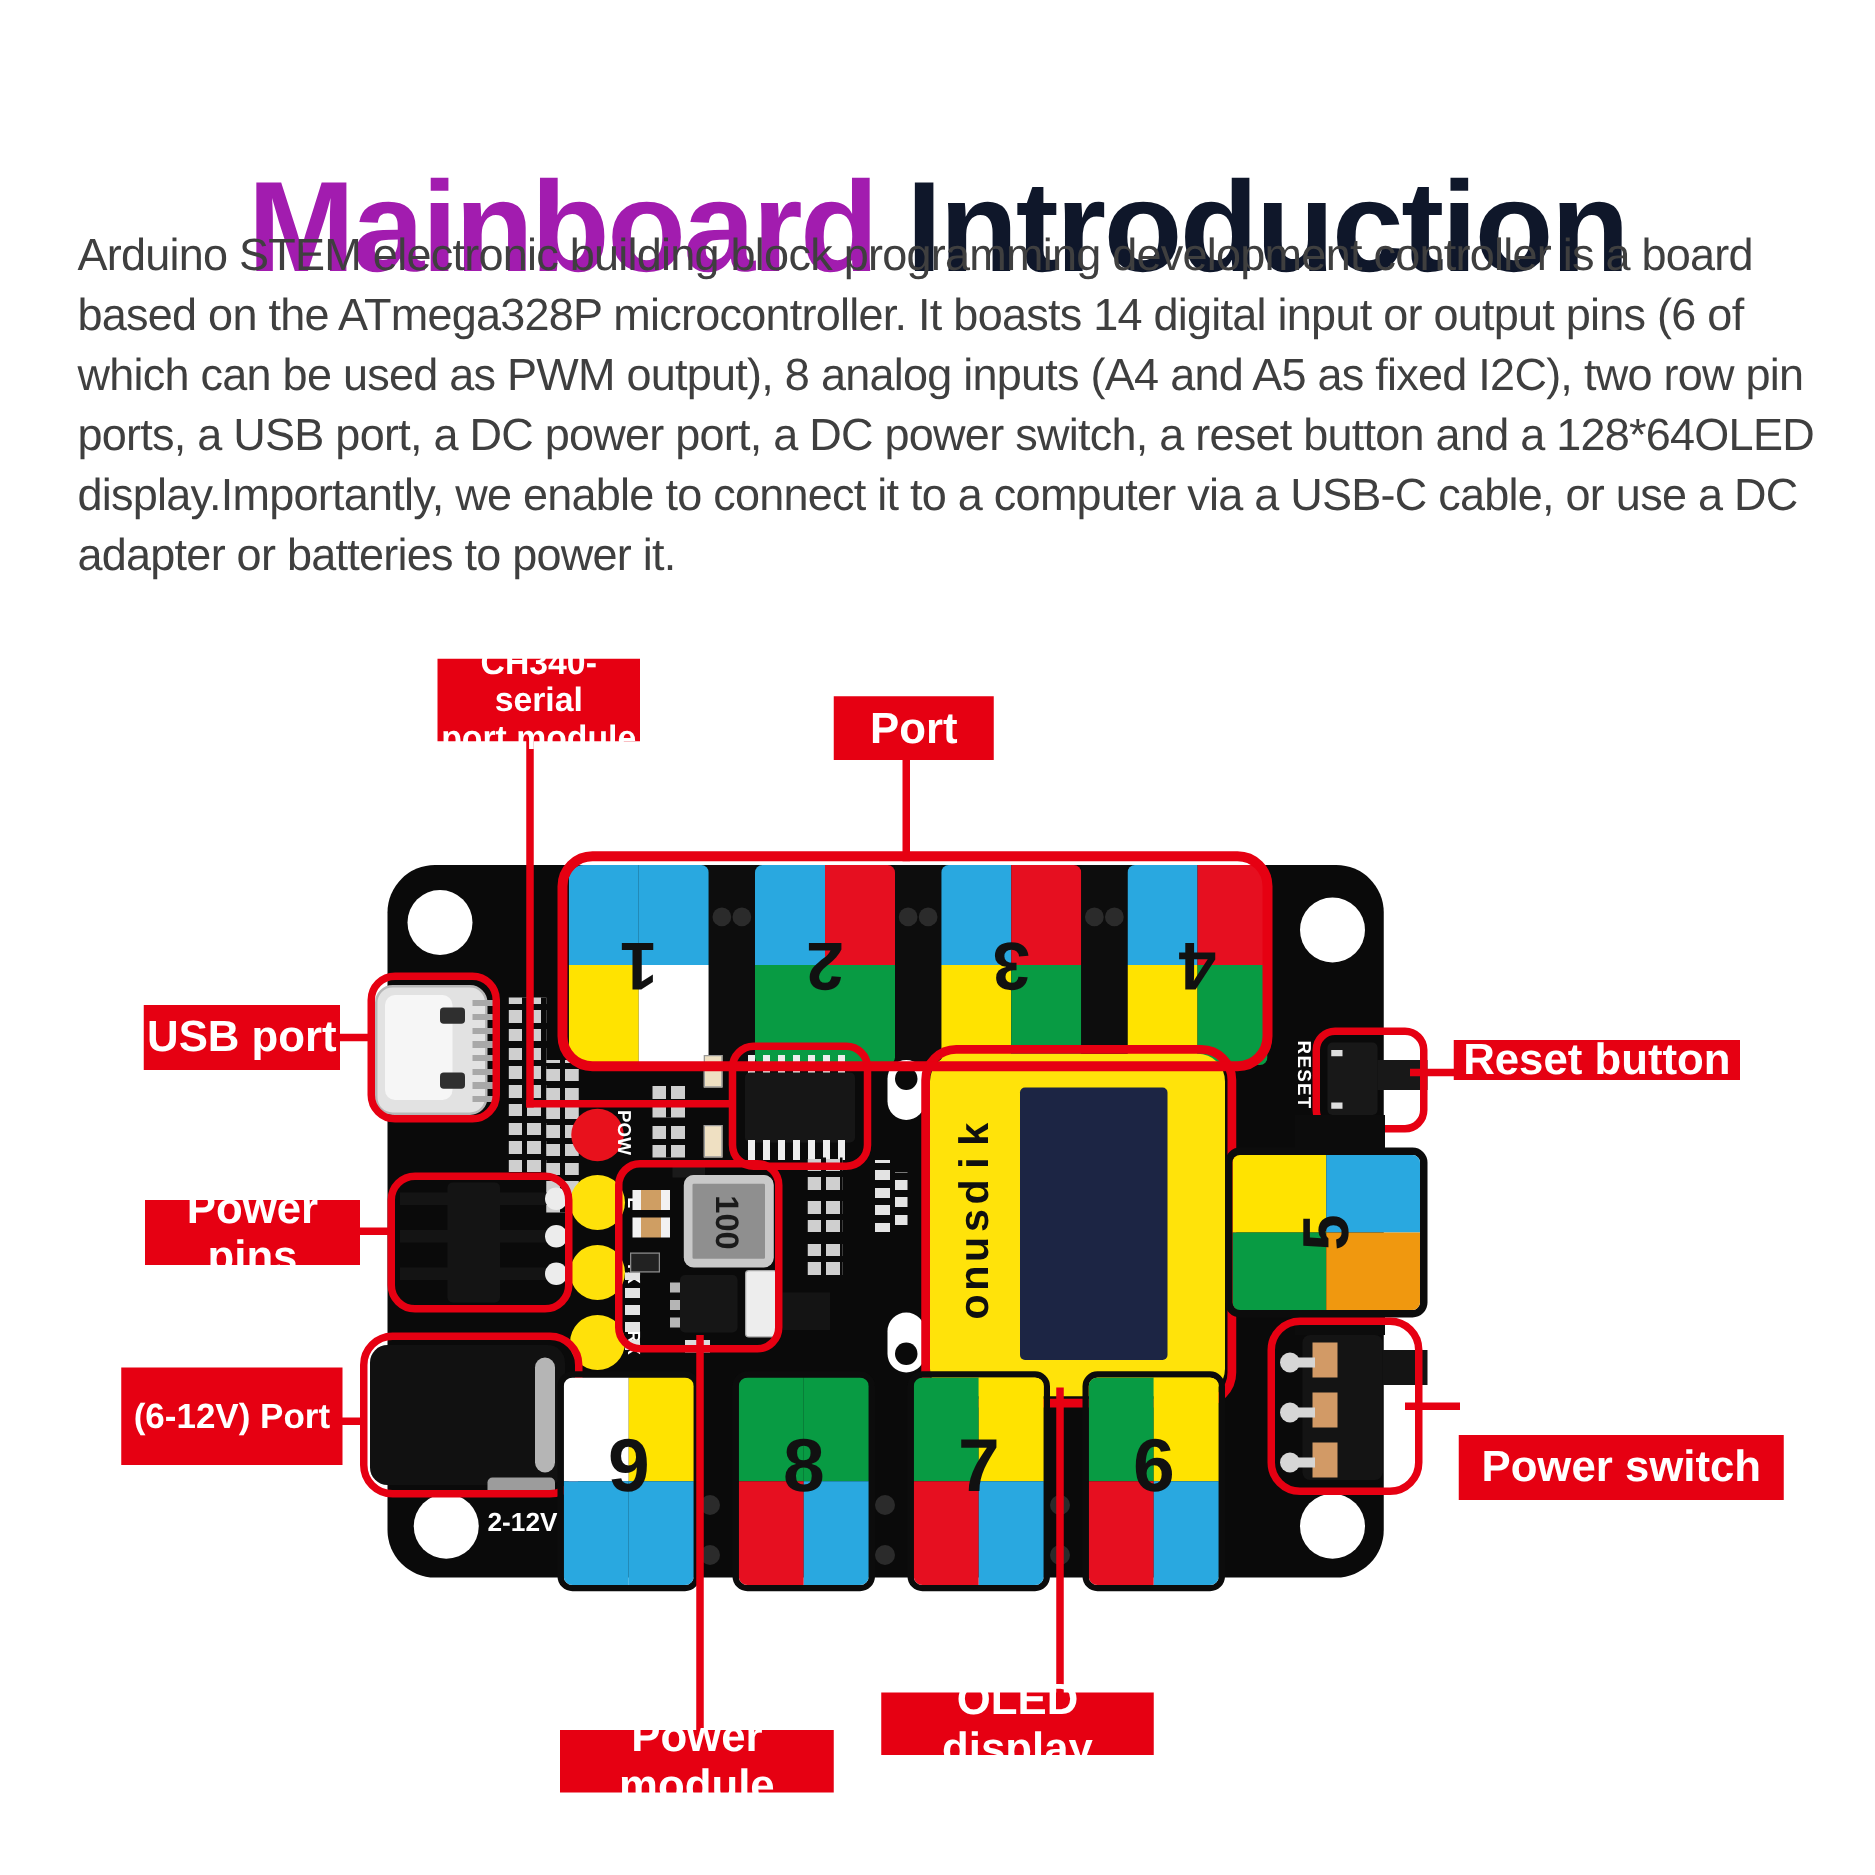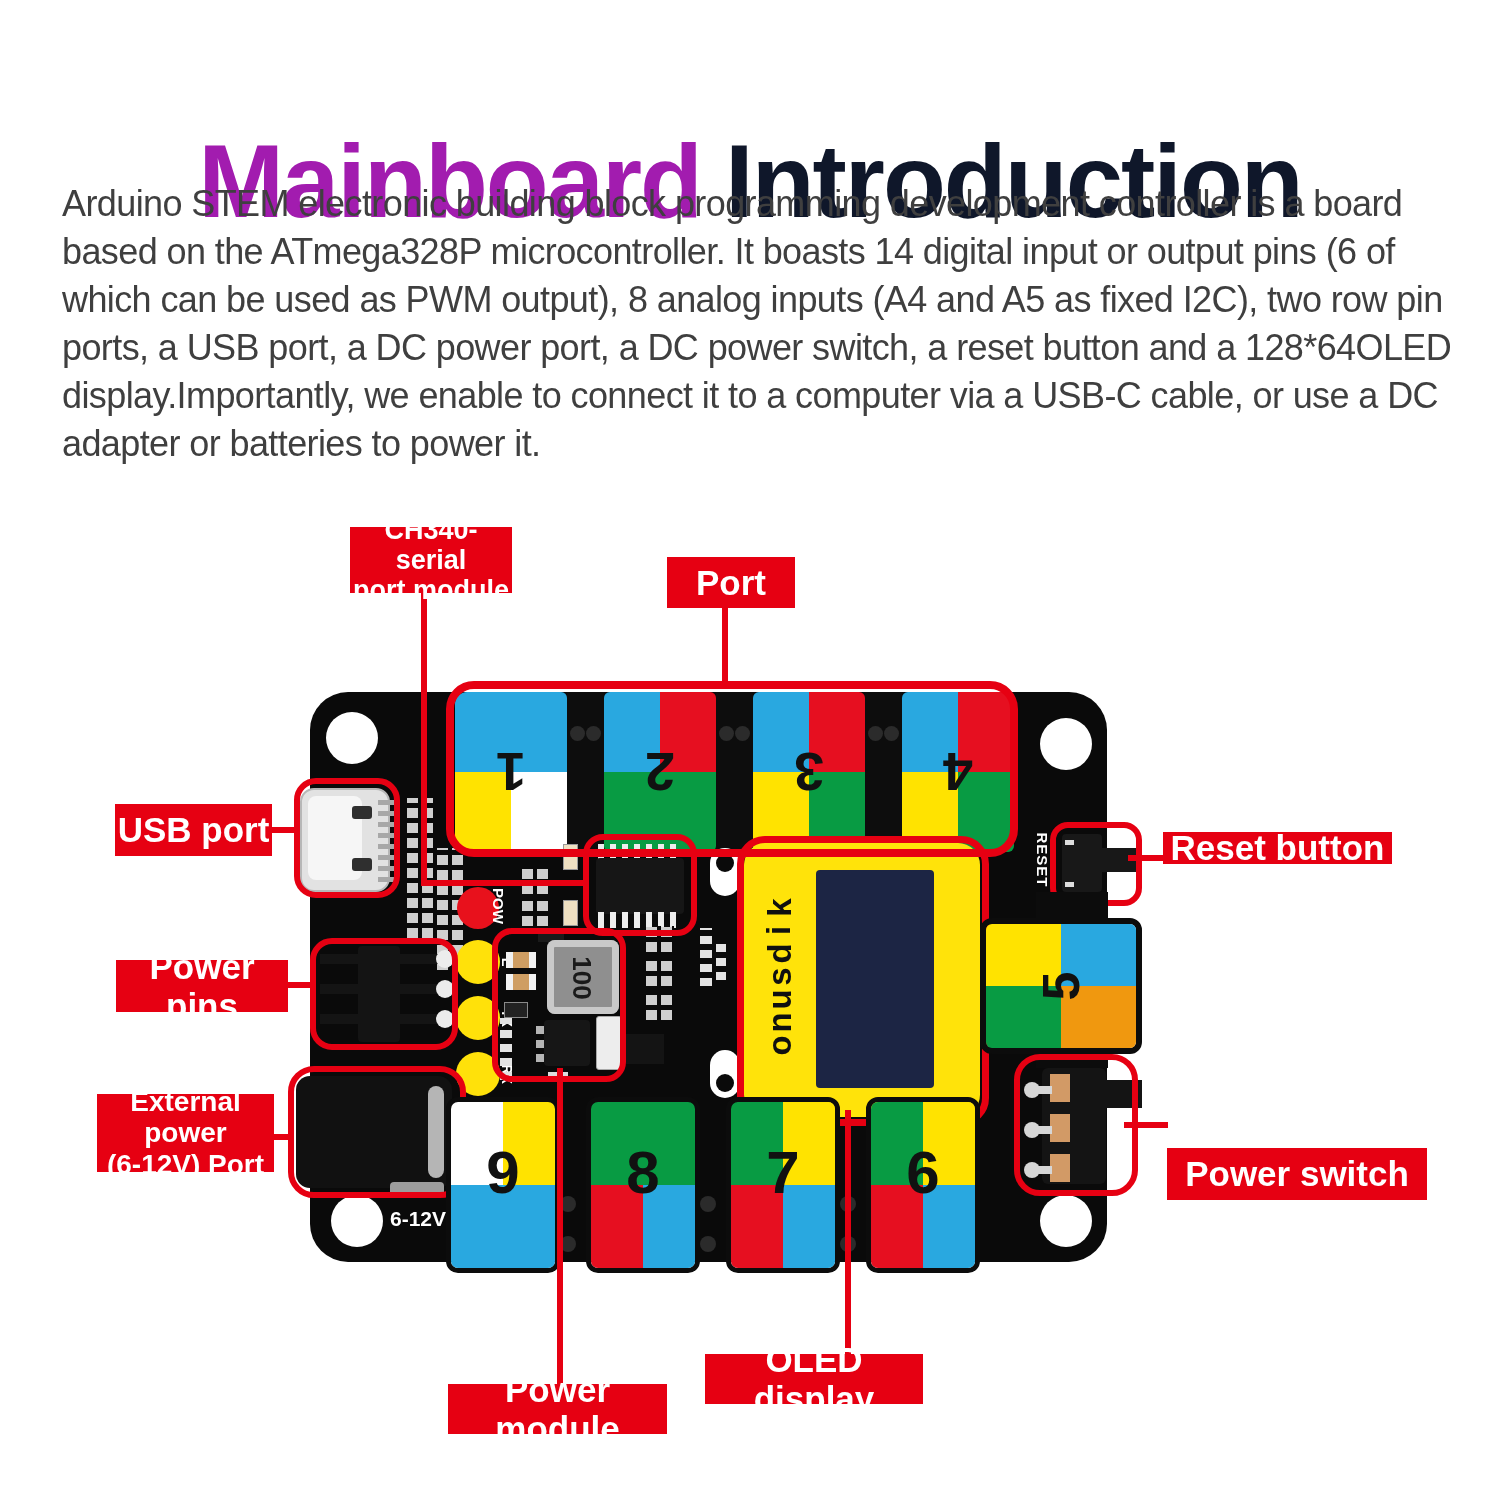--- a/index.html
+++ b/index.html
@@ -199,21 +199,21 @@
   <div class="abs" style="left:358px;top:946px;width:42px;height:96px;background:#141414;border-radius:4px;"></div>
   <div class="abs" style="left:436px;top:950px;width:18px;height:18px;border-radius:50%;background:#ececec;"></div>
   <div class="abs" style="left:436px;top:980px;width:18px;height:18px;border-radius:50%;background:#ececec;"></div>
   <div class="abs" style="left:436px;top:1010px;width:18px;height:18px;border-radius:50%;background:#ececec;"></div>
   <div class="outline" style="left:310px;top:938px;width:136px;height:100px;border-radius:22px;"></div>
 
   <div class="abs" style="left:296px;top:1076px;width:156px;height:112px;background:#111111;border-radius:14px;"></div>
   <div class="abs" style="left:428px;top:1086px;width:16px;height:92px;background:#b5b5b5;border-radius:8px;"></div>
   <div class="abs" style="left:390px;top:1182px;width:54px;height:14px;background:#9c9c9c;border-radius:4px;"></div>
   <div class="outline" style="left:288px;top:1066px;width:166px;height:120px;border-radius:26px;"></div>
-  <div class="vtext" style="left:378px;top:1208px;width:80px;height:22px;font-size:21px;">6-12V</div>
+  <div class="vtext" style="left:378px;top:1208px;width:80px;height:22px;font-size:21px;">2-12V</div>
 
   <div class="port" style="left:446px;top:1097px;width:104px;height:166px;border:5px solid #0c0c0c;border-radius:12px;">
     <div class="q" style="background: rgb(255, 255, 255);"></div>
       <div class="q" style="background: rgb(255, 227, 0);"></div>
       <div class="q" style="background: rgb(41, 168, 224);"></div>
       <div class="q" style="background: rgb(41, 168, 224);"></div>
     <span class="num" style="font-size:60px;top:42%;">9</span>
   </div>
   <div class="port" style="left:586px;top:1097px;width:104px;height:166px;border:5px solid #0c0c0c;border-radius:12px;">
     <div class="q" style="background: rgb(8, 155, 67);"></div>
@@ -272,21 +272,20 @@
   <div class="callout" style="left:1163px;top:832px;width:229px;height:32px;font-size:35px;">
     <span>Reset button</span>
   </div>
   <div class="callout" style="left:116px;top:960px;width:172px;height:52px;font-size:35px;">
     <span>Power pins</span>
   </div>
   <div class="callout" style="left:1167px;top:1100px;width:260px;height:52px;font-size:35px;margin-top:48px;">
     <span>Power switch</span>
   </div>
   <div class="callout" style="left:97px;top:1094px;width:177px;height:78px;font-size:28px;">
-    <span>External power</span>
     <span>(6-12V)  Port</span>
   </div>
   <div class="callout" style="left:448px;top:1384px;width:219px;height:50px;font-size:35px;">
     <span>Power module</span>
   </div>
   <div class="callout" style="left:705px;top:1354px;width:218px;height:50px;font-size:35px;">
     <span>OLED display</span>
   </div>
 
 </div>

